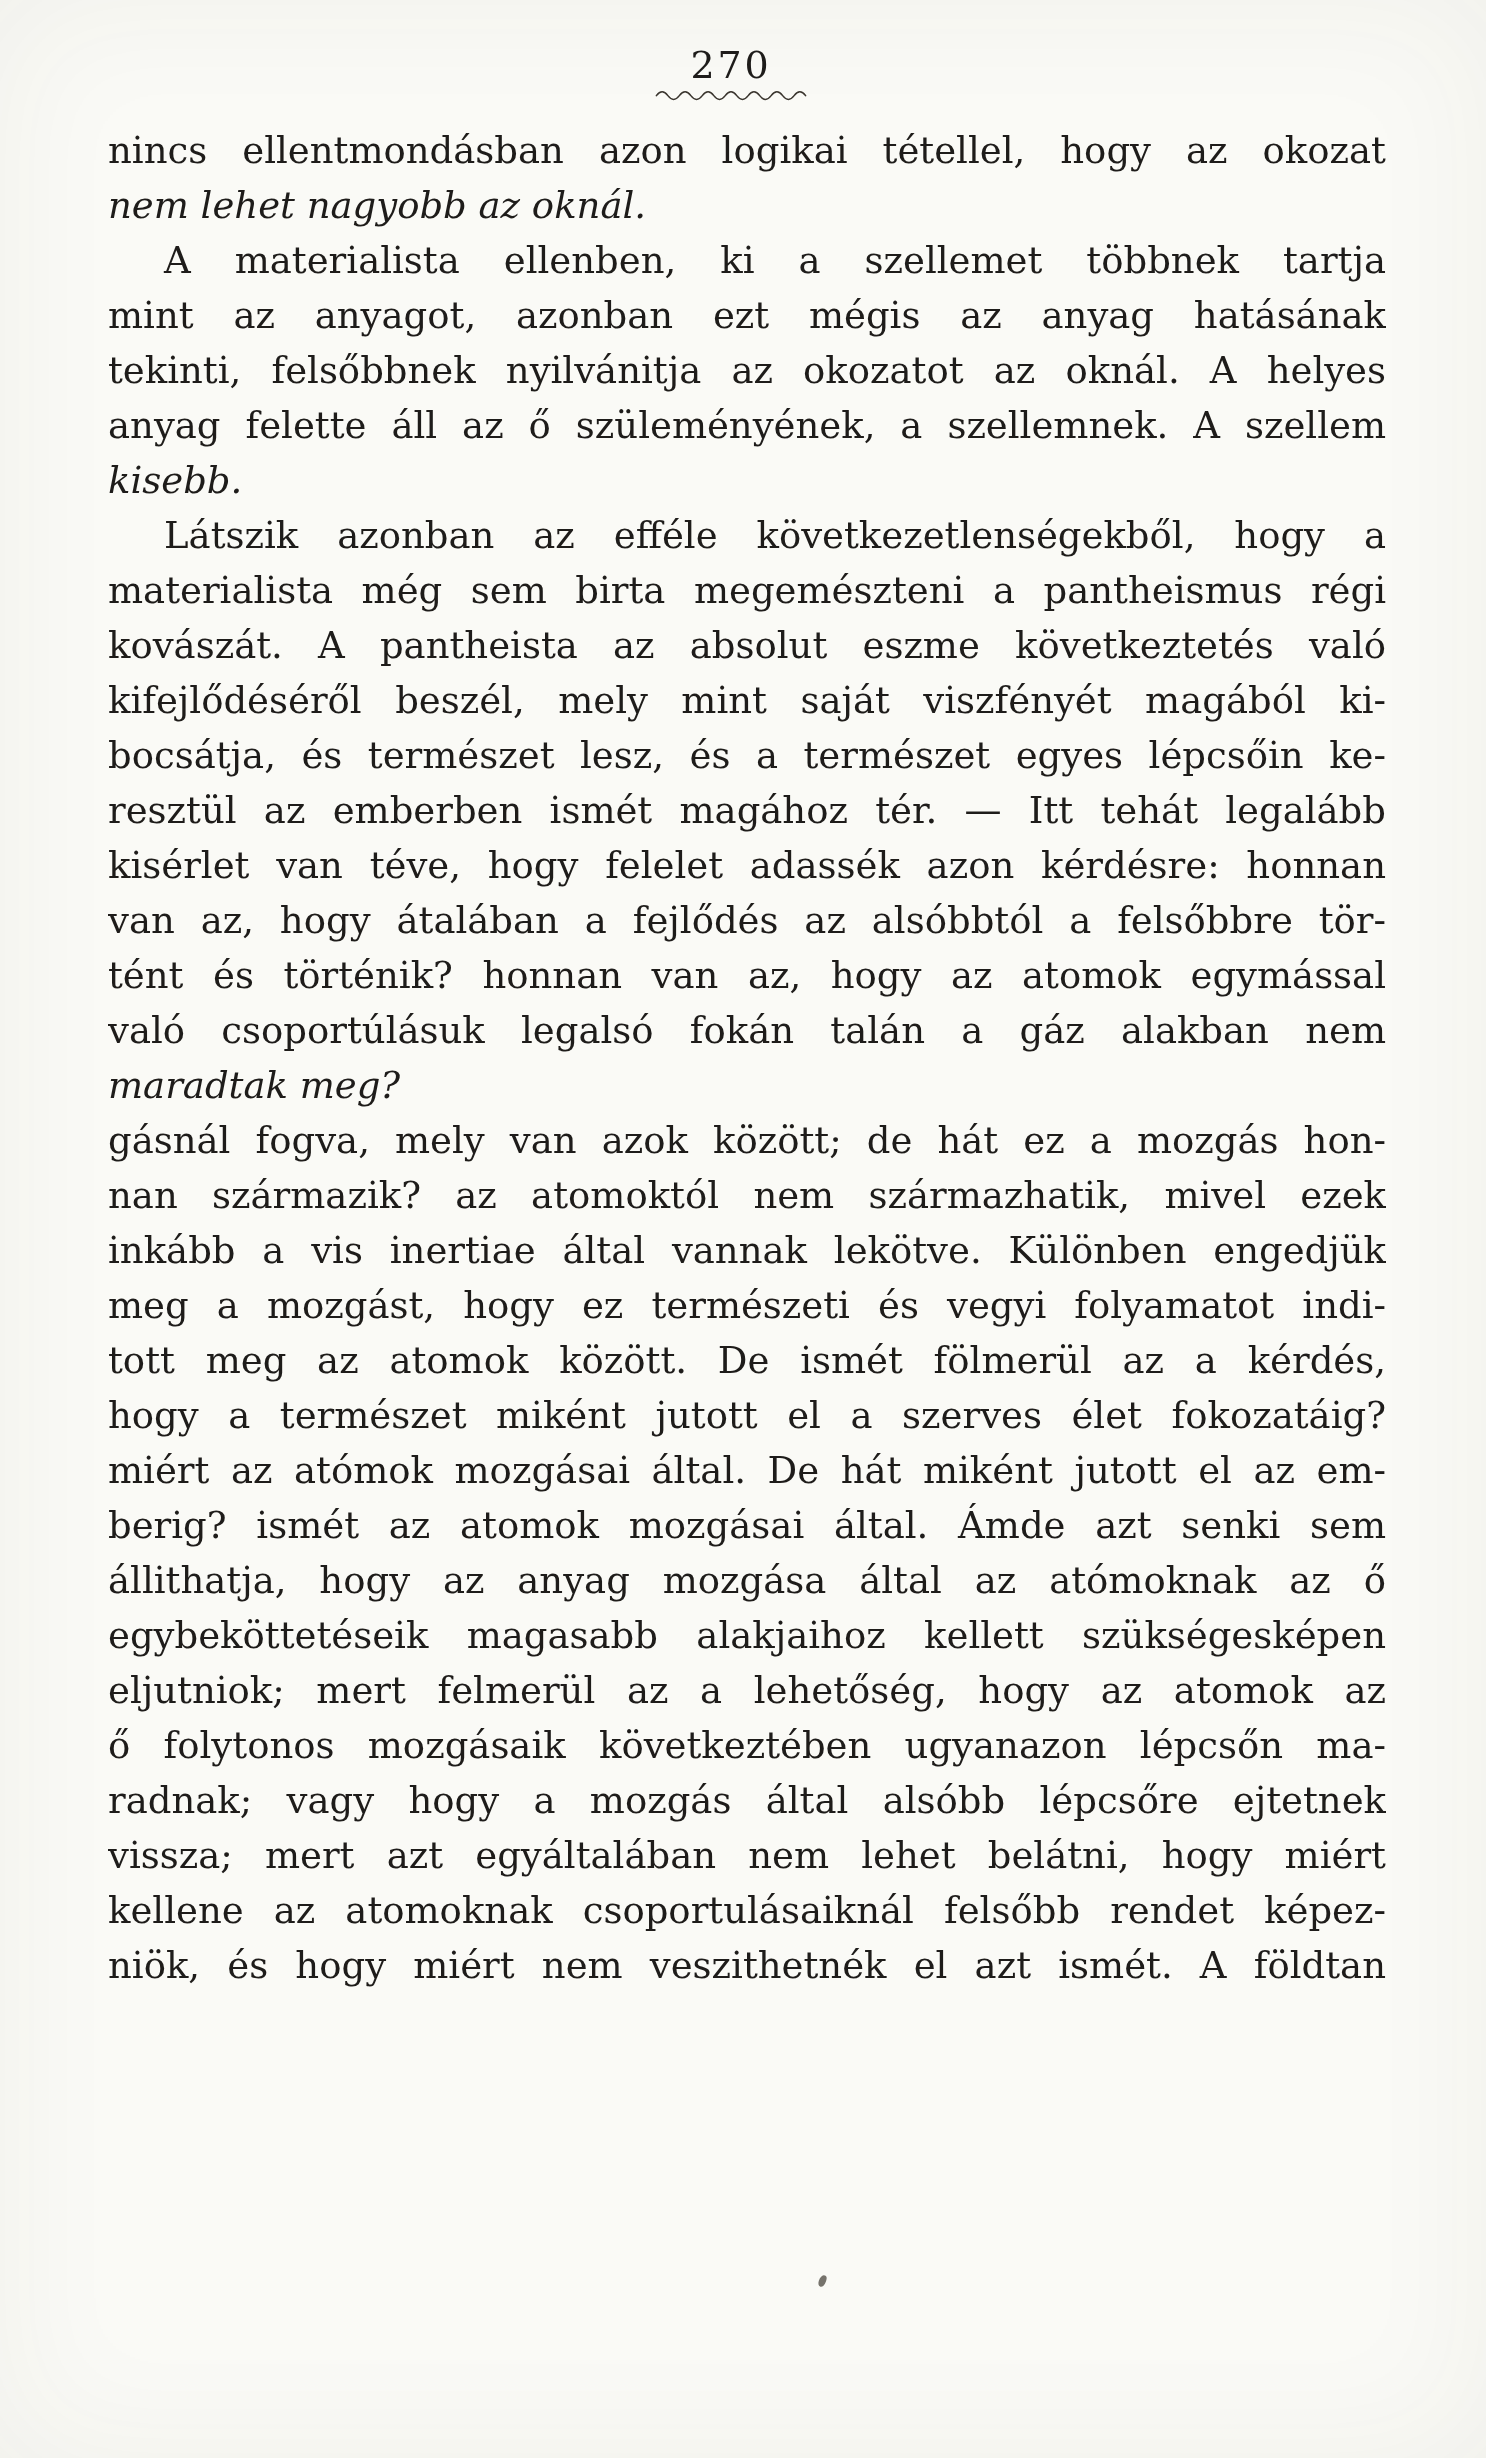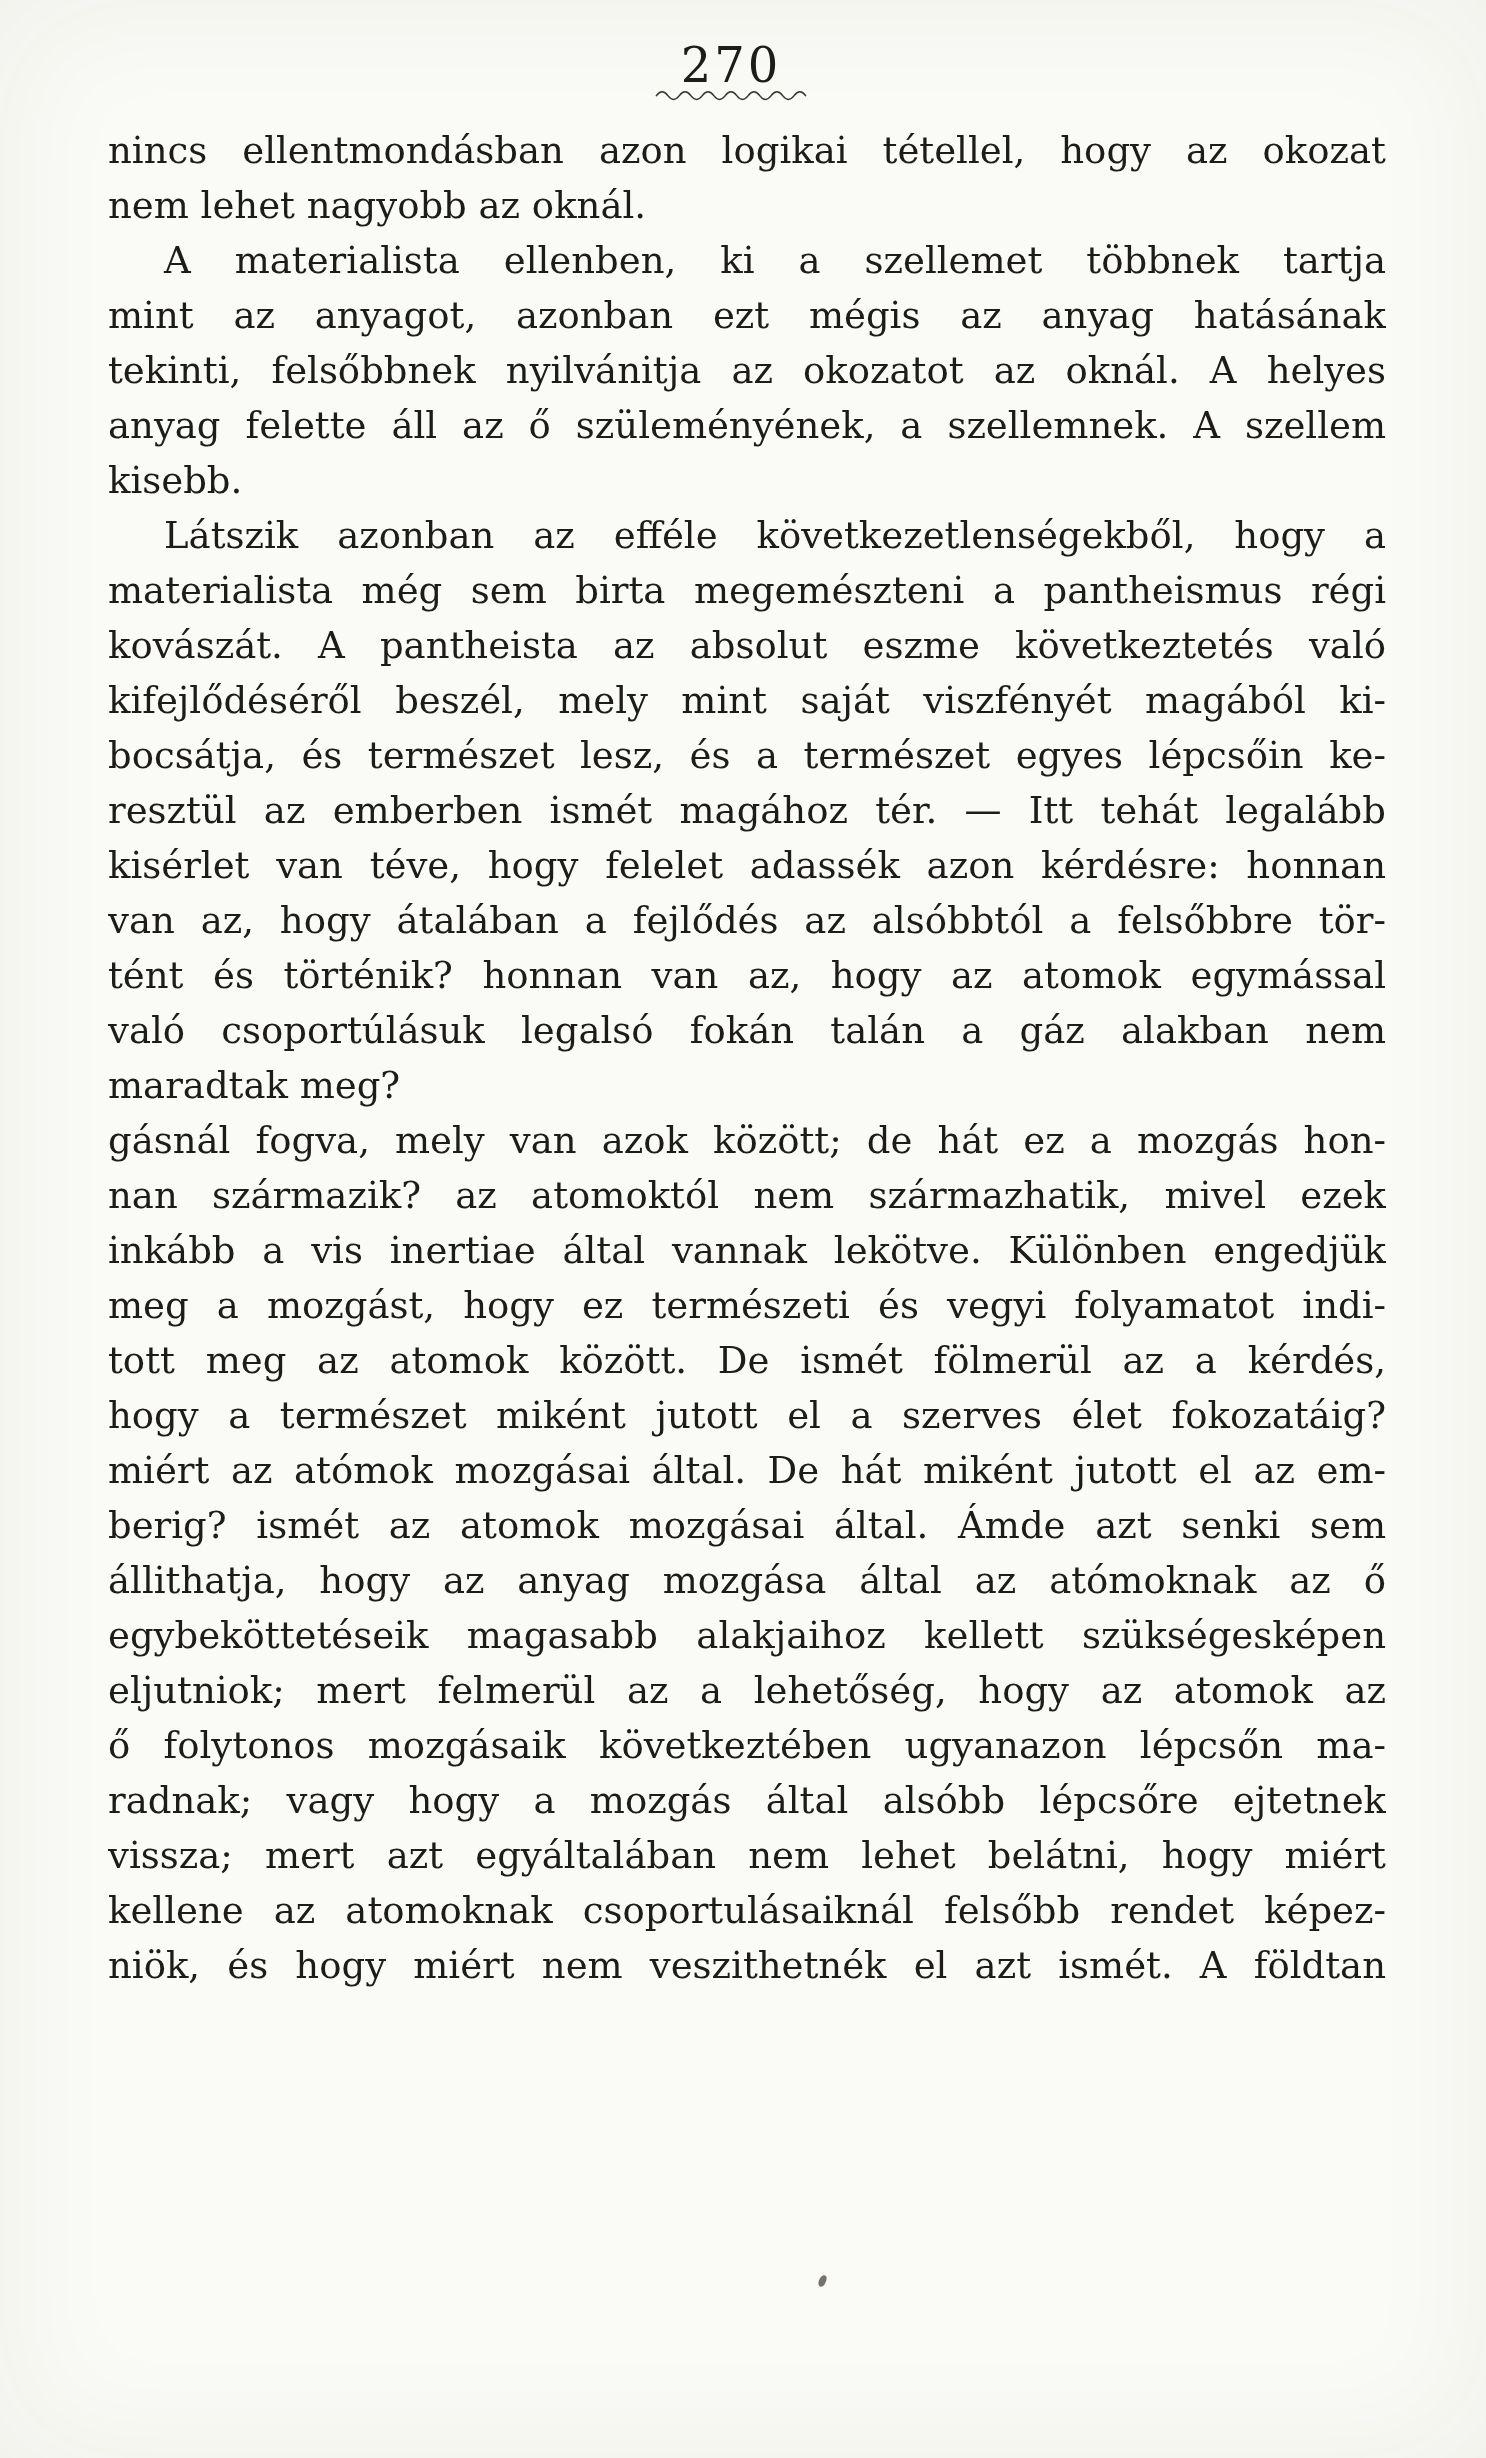--- a/index.html
+++ b/index.html
@@ -19,21 +19,21 @@
     inset: 0;
   }
   .page-header {
     position: absolute;
     left: 92px;
     top: 44px;
     width: 1278px;
     text-align: center;
   }
   .page-number {
-    font-size: 48px;
+    font-size: 38px;
     letter-spacing: 2.9px;
     line-height: 42px;
   }
   .squiggle {
     display: block;
     margin: 1.9px auto 0 auto;
   }
   .text-block {
     position: absolute;
     left: 108px;
@@ -50,20 +50,21 @@
     text-align-last: justify;
     height: 55px;
     overflow: hidden;
     white-space: normal;
   }
   .line.indent {
     text-indent: 56px;
   }
   .line.last {
     text-align-last: left;
+    font-style: italic;
   }
   .ink-speck {
     position: absolute;
     left: 819px;
     top: 2275px;
     width: 6.7px;
     height: 11.5px;
     border-radius: 60% 40% 55% 45%;
     transform: rotate(18deg);
     opacity: 0.75;

